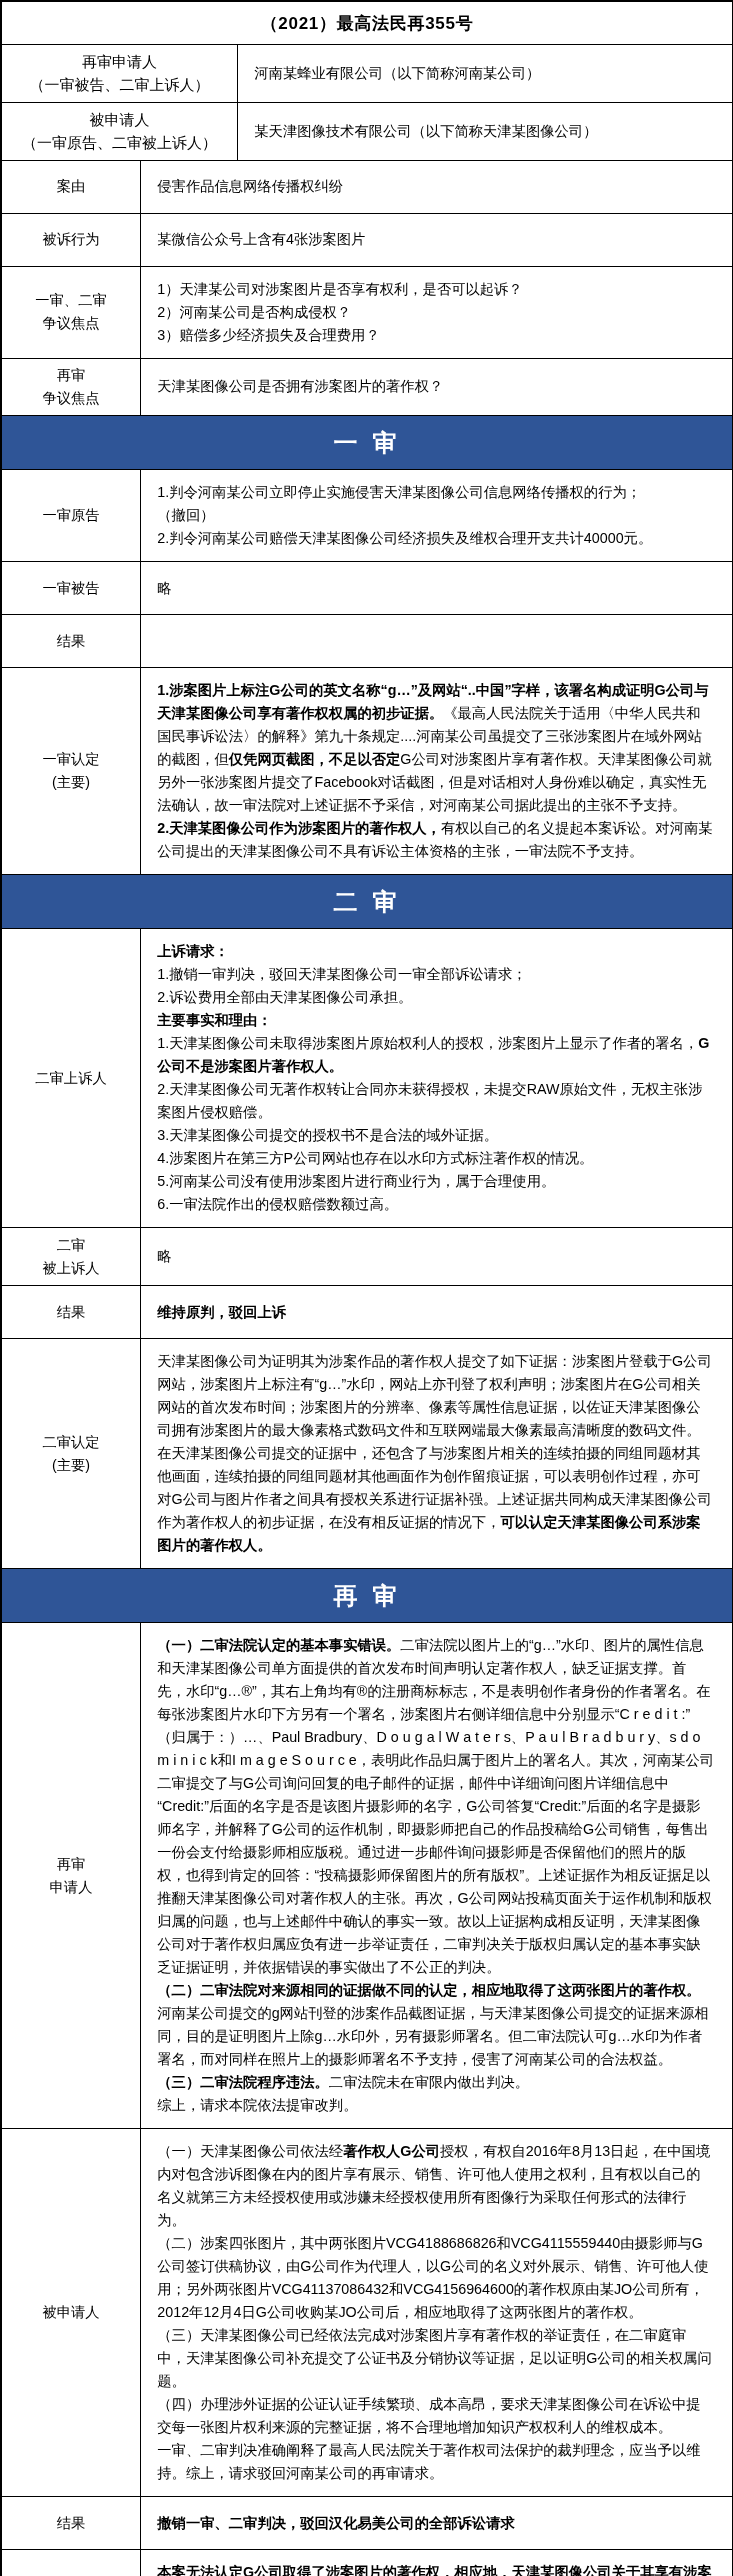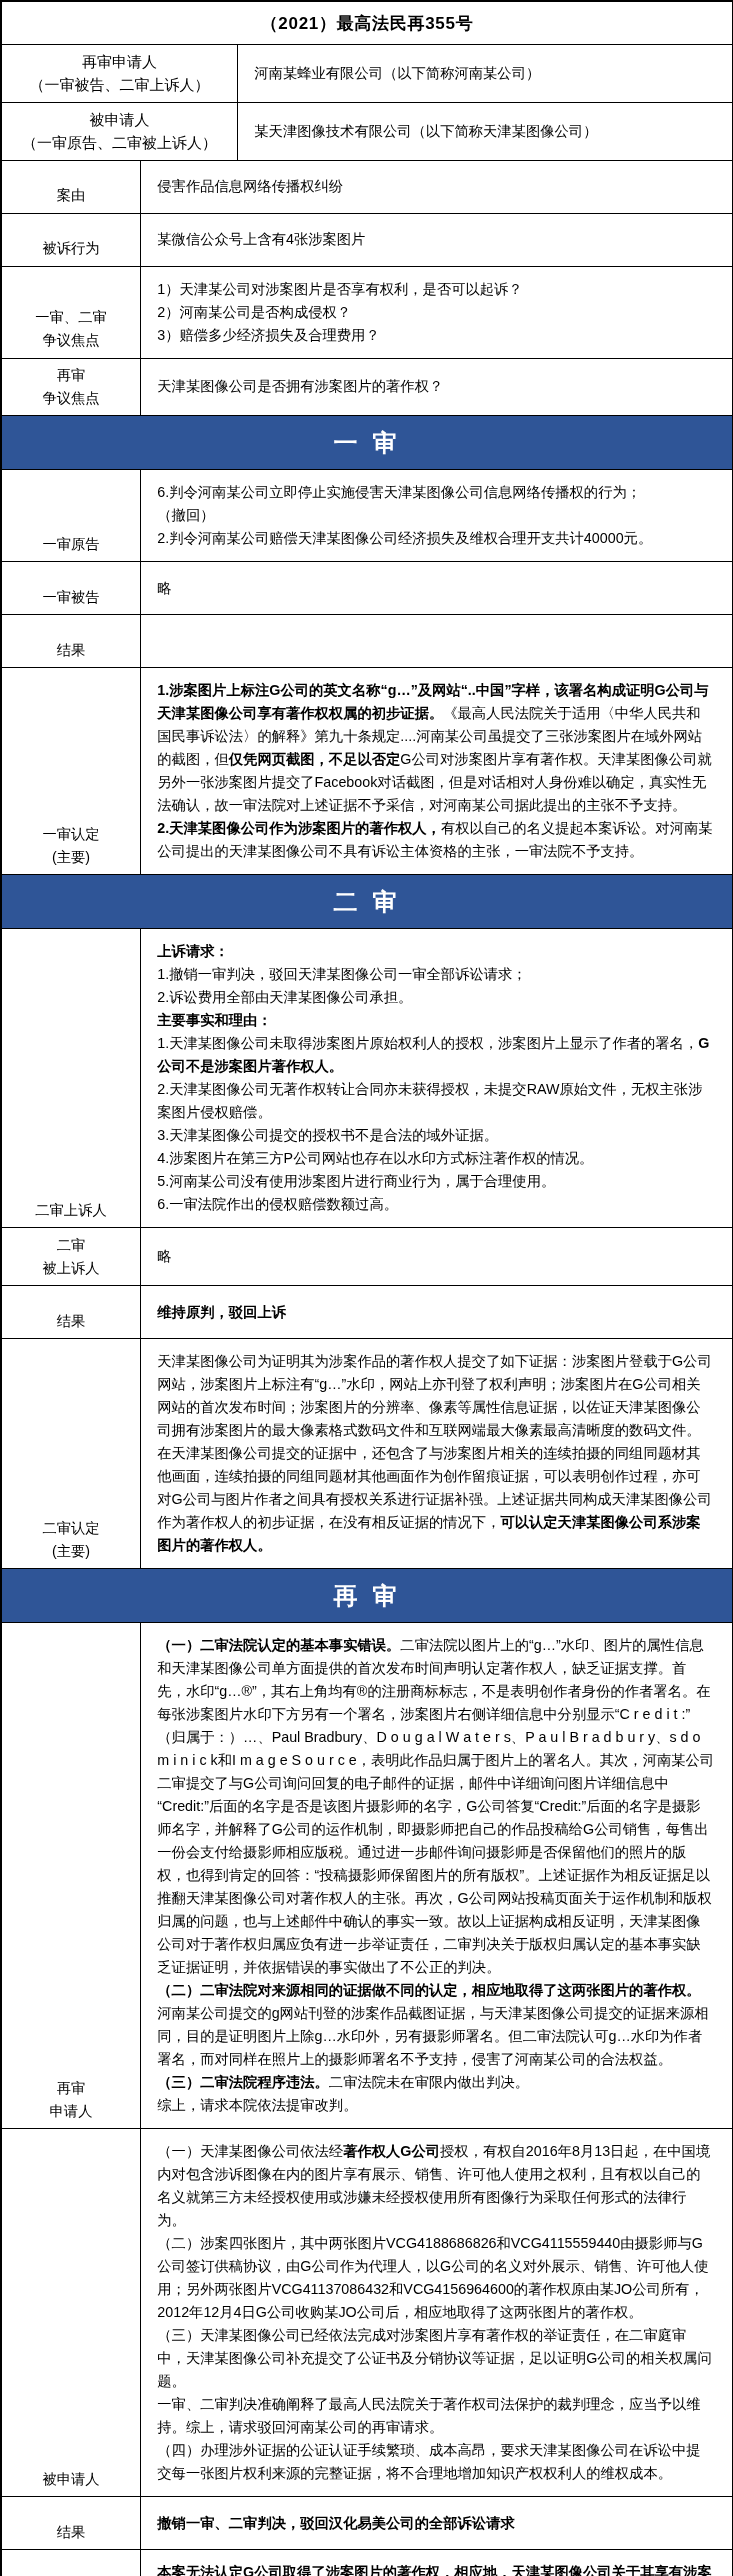--- a/index.html
+++ b/index.html
@@ -24,21 +24,21 @@
   }
   .row{
     display:flex;
     border-top:1.4px solid var(--border,#000);
     min-height:52px;
   }
   .label{
     flex:0 0 139px;
     box-sizing:border-box;
     border-right:0.7px solid var(--border,#000);
-    display:flex;flex-direction:column;justify-content:flex-end;align-items:center;
+    display:flex;flex-direction:column;justify-content:center;align-items:center;
     text-align:center;
     font-size:14.3px;
     line-height:23px;
     padding:5.4px 4.1px;
   }
   .label.wide{flex:0 0 236px;font-size:15px;}
   .content{
     flex:1 1 auto;
     box-sizing:border-box;
     display:flex;flex-direction:column;justify-content:center;
@@ -122,21 +122,21 @@
         </div>
       </div>
       <div class="banner-row">
         <span class="banner-text">一 审</span>
       </div>
       <div class="row">
         <div class="label">
           <div>一审原告</div>
         </div>
         <div class="content">
-          <p><span>6.判令河南某公司立即停止实施侵害天津某图像公司信息网络传播权的行为；</span></p>
+          <p><span>1.判令河南某公司立即停止实施侵害天津某图像公司信息网络传播权的行为；</span></p>
           <p><span>（撤回）</span></p>
           <p><span>2.判令河南某公司赔偿天津某图像公司经济损失及维权合理开支共计40000元。</span></p>
         </div>
       </div>
       <div class="row">
         <div class="label">
           <div>一审被告</div>
         </div>
         <div class="content">
           <p><span>略</span></p>
@@ -219,22 +219,22 @@
         </div>
       </div>
       <div class="row">
         <div class="label">
           <div>被申请人</div>
         </div>
         <div class="content">
           <p><span>（一）天津某图像公司依法经</span><span class="b">著作权人G公司</span><span>授权，有权自2016年8月13日起，在中国境内对包含涉诉图像在内的图片享有展示、销售、许可他人使用之权利，且有权以自己的名义就第三方未经授权使用或涉嫌未经授权使用所有图像行为采取任何形式的法律行为。</span></p>
           <p><span>（二）涉案四张图片，其中两张图片VCG4188686826和VCG4115559440由摄影师与G公司签订供稿协议，由G公司作为代理人，以G公司的名义对外展示、销售、许可他人使用；另外两张图片VCG41137086432和VCG4156964600的著作权原由某JO公司所有，2012年12月4日G公司收购某JO公司后，相应地取得了这两张图片的著作权。</span></p>
           <p><span>（三）天津某图像公司已经依法完成对涉案图片享有著作权的举证责任，在二审庭审中，天津某图像公司补充提交了公证书及分销协议等证据，足以证明G公司的相关权属问题。</span></p>
+          <p><span>（四）办理涉外证据的公证认证手续繁琐、成本高昂，要求天津某图像公司在诉讼中提交每一张图片权利来源的完整证据，将不合理地增加知识产权权利人的维权成本。</span></p>
           <p><span>一审、二审判决准确阐释了最高人民法院关于著作权司法保护的裁判理念，应当予以维持。综上，请求驳回河南某公司的再审请求。</span></p>
-          <p><span>（四）办理涉外证据的公证认证手续繁琐、成本高昂，要求天津某图像公司在诉讼中提交每一张图片权利来源的完整证据，将不合理地增加知识产权权利人的维权成本。</span></p>
         </div>
       </div>
       <div class="row">
         <div class="label">
           <div>结果</div>
         </div>
         <div class="content">
           <p><span class="b">撤销一审、二审判决，驳回汉化易美公司的全部诉讼请求</span></p>
         </div>
       </div>

